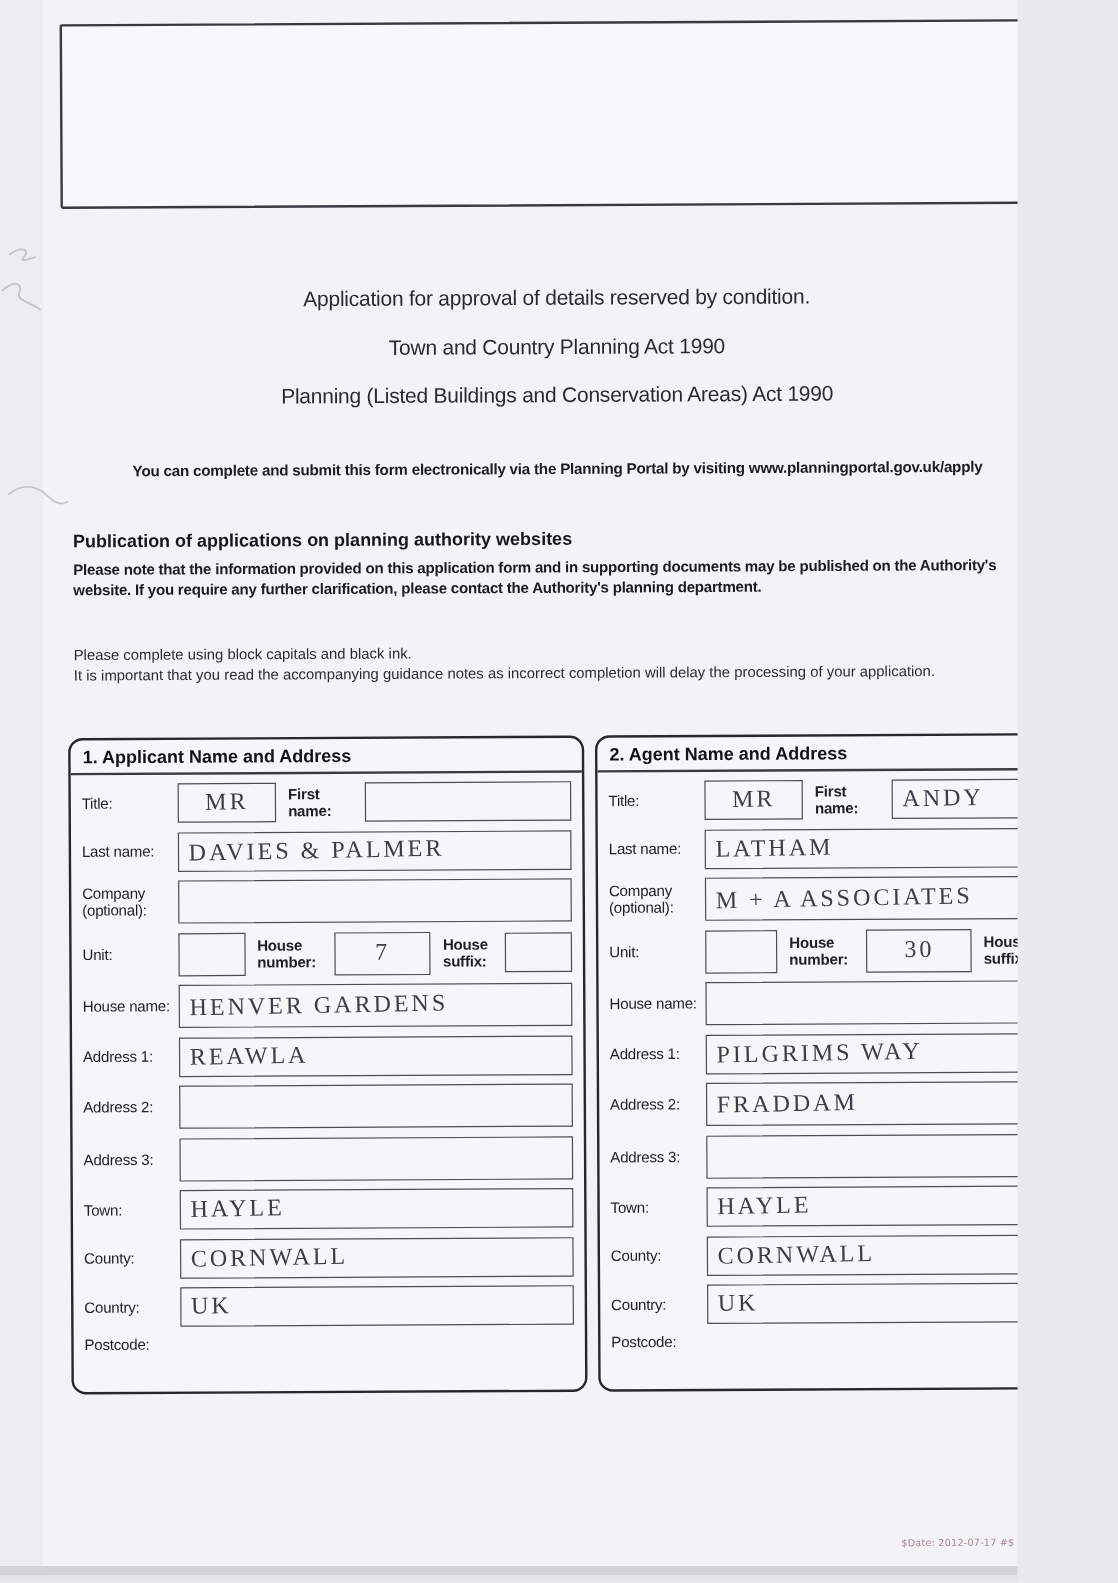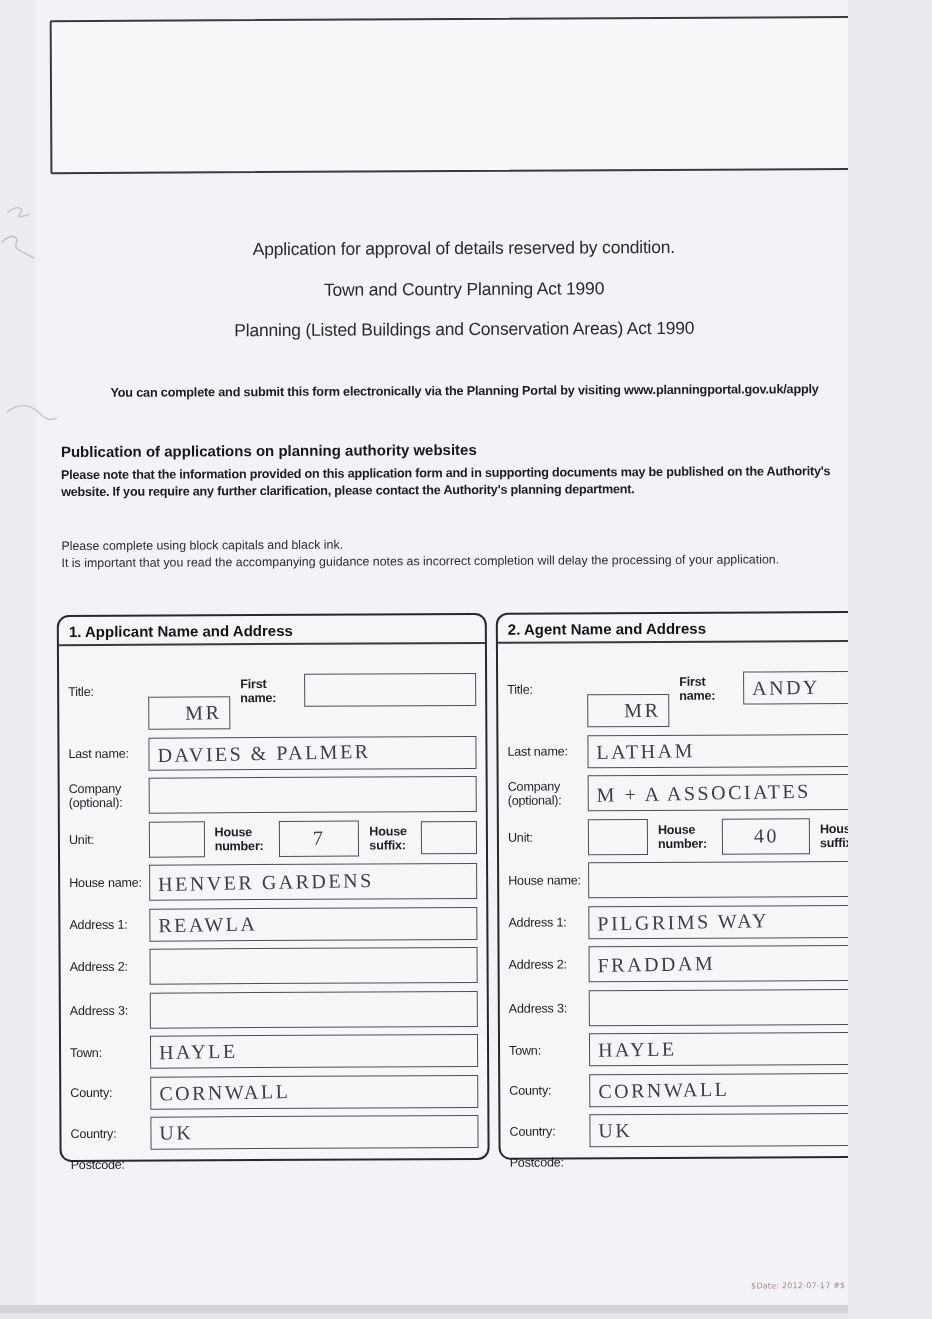--- a/index.html
+++ b/index.html
@@ -72,21 +72,21 @@
     width:80px;min-width:80px;font-size:12.6px;color:#1e1e23;
     line-height:14px;letter-spacing:-0.2px;padding-right:4px;box-sizing:border-box;
   }
   .lbl-mid{width:64px;min-width:64px;margin-left:10px;font-weight:bold;}
   .box{
     border:1.6px solid #4d4d55;background:transparent;
     height:33px;display:flex;align-items:center;
     padding:0 8px;box-sizing:border-box;overflow:hidden;
   }
   .box-flex{flex:1;}
-  .box-title{width:82px;justify-content:flex-end;margin-top:44px;}
+  .box-title{width:82px;justify-content:center;}
   .box-unit{width:60px;}
   .box-num{width:88px;justify-content:center;}
   .box-suffix{width:60px;}
   .box-postcode{width:172px;}
   .box-tall{height:36px;}
   .hw{
     font-family:cursive;
     font-size:20px;color:#3d3d47;letter-spacing:2.5px;
     white-space:nowrap;transform:rotate(-0.8deg);
   }
@@ -243,21 +243,21 @@
               <span class="hw">M + A ASSOCIATES</span>
             </div>
         </div>
         <div class="row">
           <div class="lbl">Unit:</div>
           <div class="box box-unit box-tall">
               <span class="hw hw-c"></span>
             </div>
           <div class="lbl lbl-mid">House number:</div>
           <div class="box box-num box-tall">
-              <span class="hw hw-c">40</span>
+              <span class="hw hw-c">30</span>
             </div>
           <div class="lbl lbl-mid" style="width:52px;min-width:52px;">House suffix:</div>
           <div class="box box-suffix">
               <span class="hw hw-c"></span>
             </div>
         </div>
         <div class="row">
           <div class="lbl">House name:</div>
           <div class="box box-flex box-tall">
               <span class="hw"></span>

